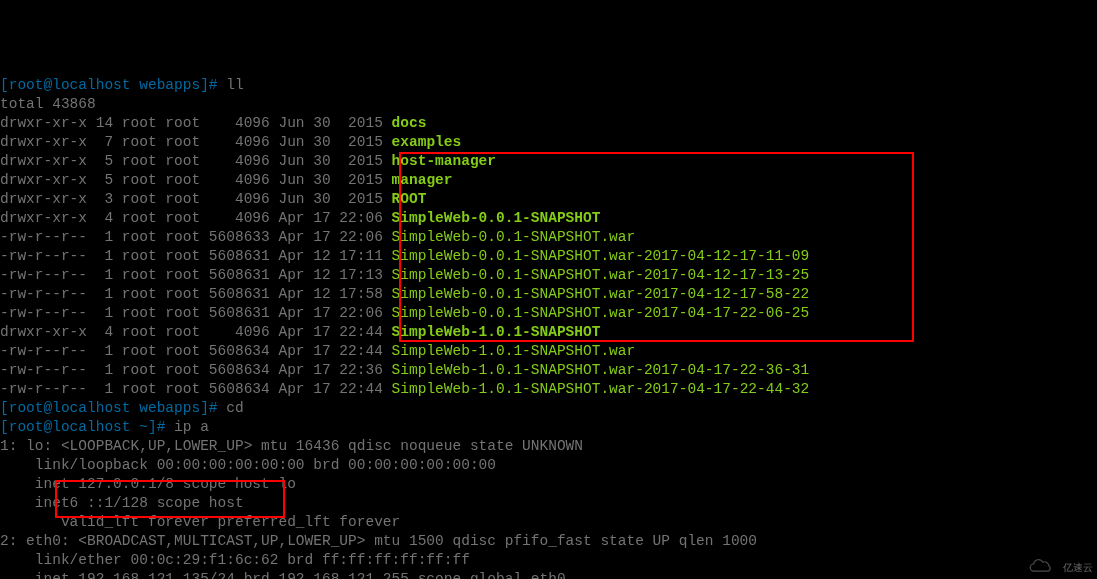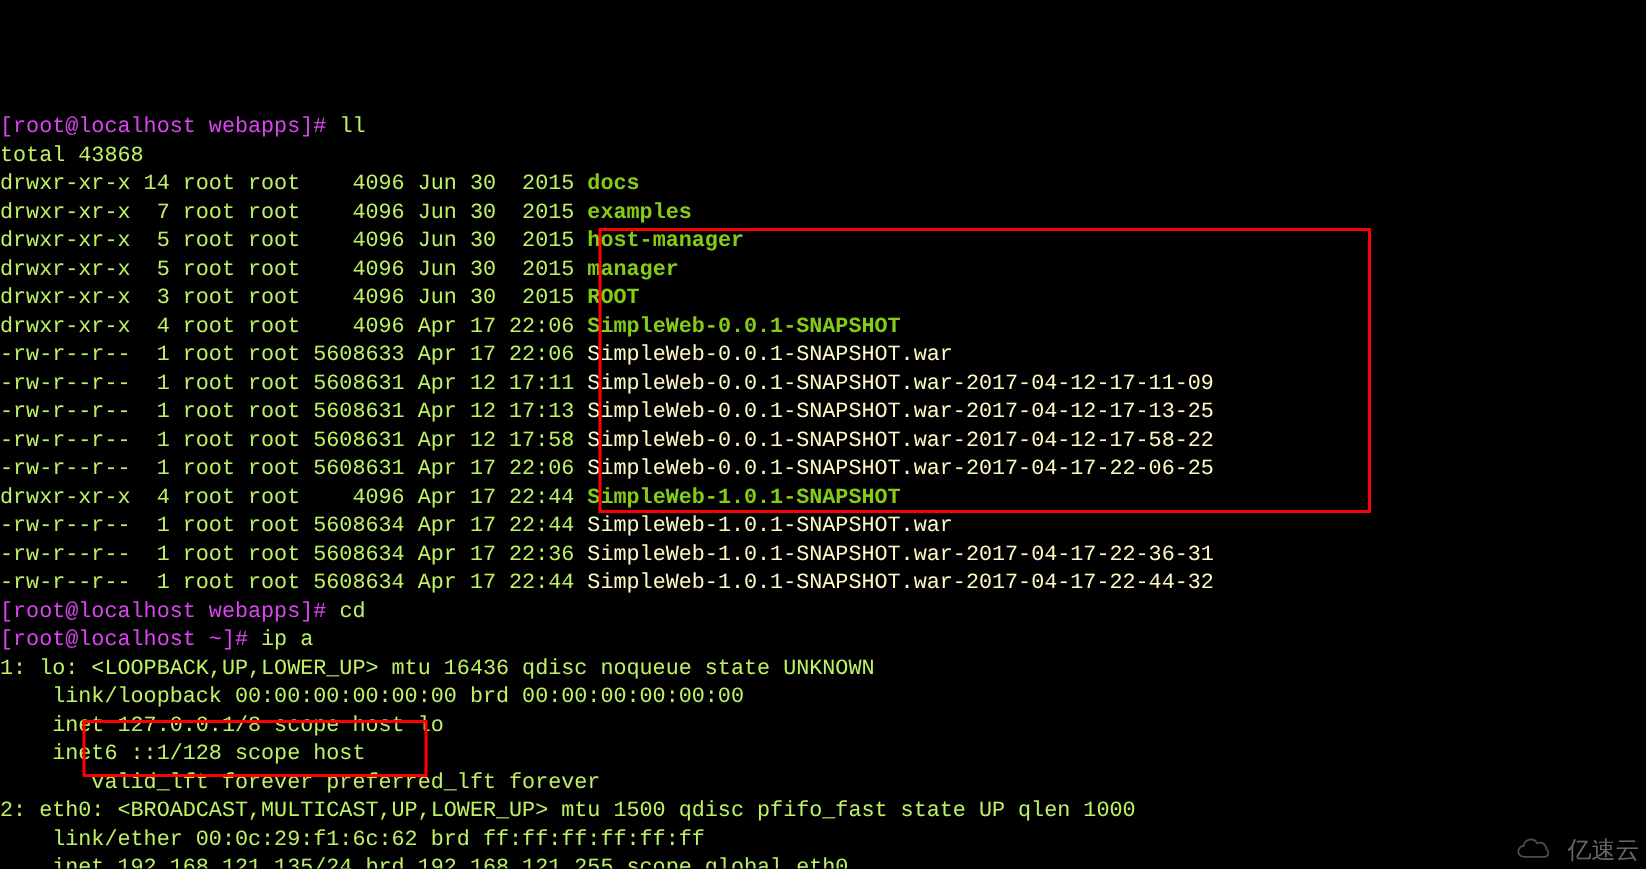--- a/index.html
+++ b/index.html
@@ -16,31 +16,31 @@
       white-space: pre;
       position: relative;
       width: 1097px;
       height: 579px;
       overflow: hidden;
     }
     .line {
       display: block;
     }
     .prompt-orange {
-      color: #d946ef;
+      color: #0369a1;
     }
     .white {
-      color: #bef264;
+      color: #737373;
     }
     .cyan-bold {
       color: #84cc16;
       font-weight: bold;
     }
     .green {
-      color: #fef9c3;
+      color: #84cc16;
     }
     .red-box-1 {
       position: absolute;
       border: 2px solid #ff0000;
       pointer-events: none;
       left: 399px;
       top: 152px;
       width: 515px;
       height: 190px;
     }
@@ -51,21 +51,21 @@
       left: 55px;
       top: 480px;
       width: 230px;
       height: 38px;
     }
     .watermark {
       position: absolute;
       bottom: 2px;
       right: 4px;
       color: rgba(255,255,255,0.4);
-      font-size: 16px;
+      font-size: 10px;
       display: flex;
       align-items: center;
       gap: 4px;
       font-family: sans-serif;
     }
     .watermark svg {
       width: 36px;
       height: 20px;
       opacity: 0.5;
     }

